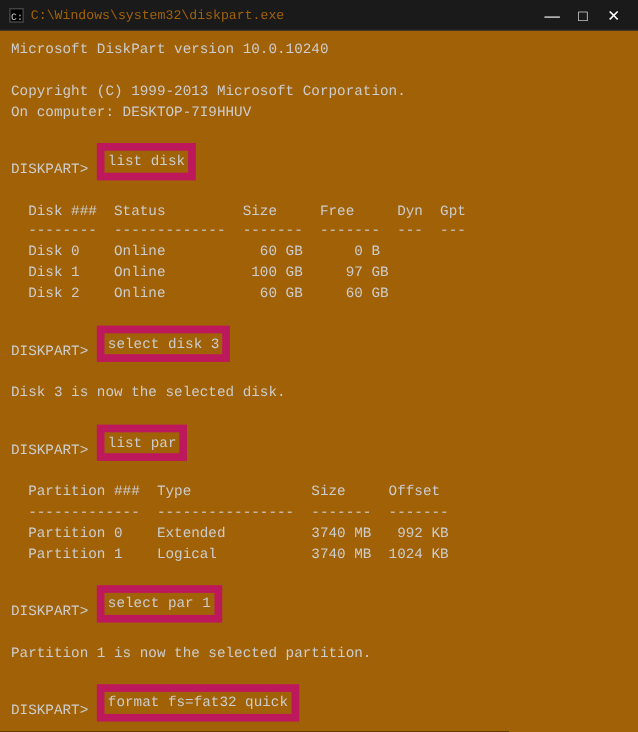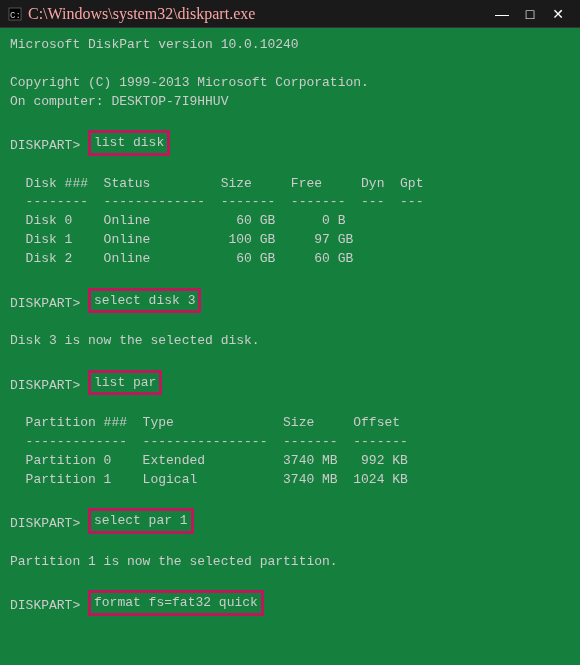--- a/index.html
+++ b/index.html
@@ -40,23 +40,23 @@
       align-items: center;
       justify-content: center;
     }
 
     .title-bar-icon svg {
       width: 14px;
       height: 14px;
     }
 
     .title-bar-title {
-      color: #fca5a5;
-      font-size: 16px;
-      font-family: Liberation Serif, serif;
+      color: #a16207;
+      font-size: 12px;
+      font-family: Liberation Mono, monospace;
     }
 
     .title-bar-controls {
       display: flex;
       gap: 0;
     }
 
     .title-btn {
       width: 28px;
       height: 20px;
@@ -66,21 +66,21 @@
       font-size: 14px;
       cursor: pointer;
       display: flex;
       align-items: center;
       justify-content: center;
       font-family: 'Segoe UI', sans-serif;
     }
 
     .terminal-body {
       flex: 1;
-      background: #15803d;
+      background: #a16207;
       color: #ccc;
       font-size: 13px;
       padding: 8px 10px;
       overflow: hidden;
       line-height: 1.5;
     }
 
     .line {
       white-space: pre;
       line-height: 1.45;
@@ -90,21 +90,21 @@
       display: flex;
       align-items: flex-end;
     }
 
     .prompt {
       color: #ccc;
       white-space: pre;
     }
 
     .command-box {
-      border: 3px solid #be185d;
+      border: 7px solid #be185d;
       padding: 0px 3px;
       color: #ccc;
       display: inline-block;
     }
   </style>
 </head>
 <body>
 
 <div class="title-bar">
   <div class="title-bar-left">

